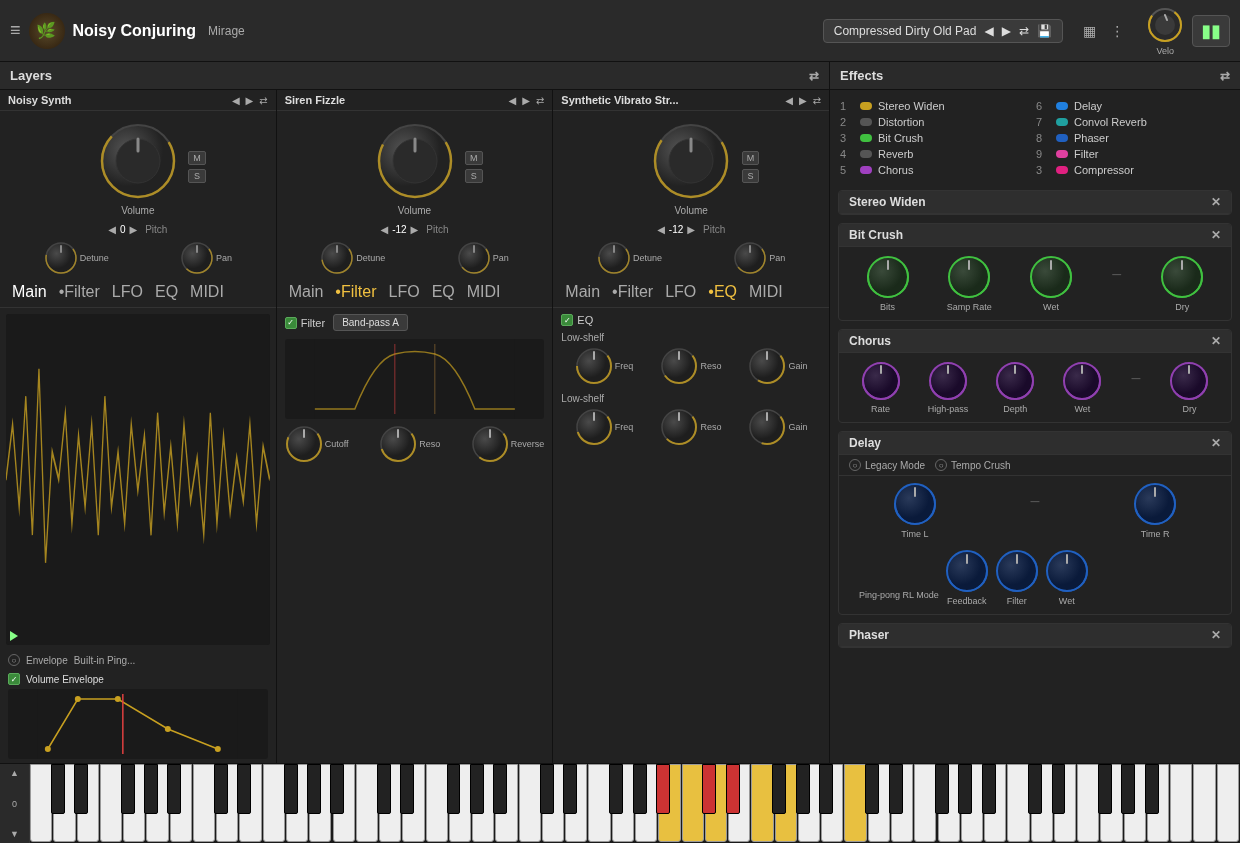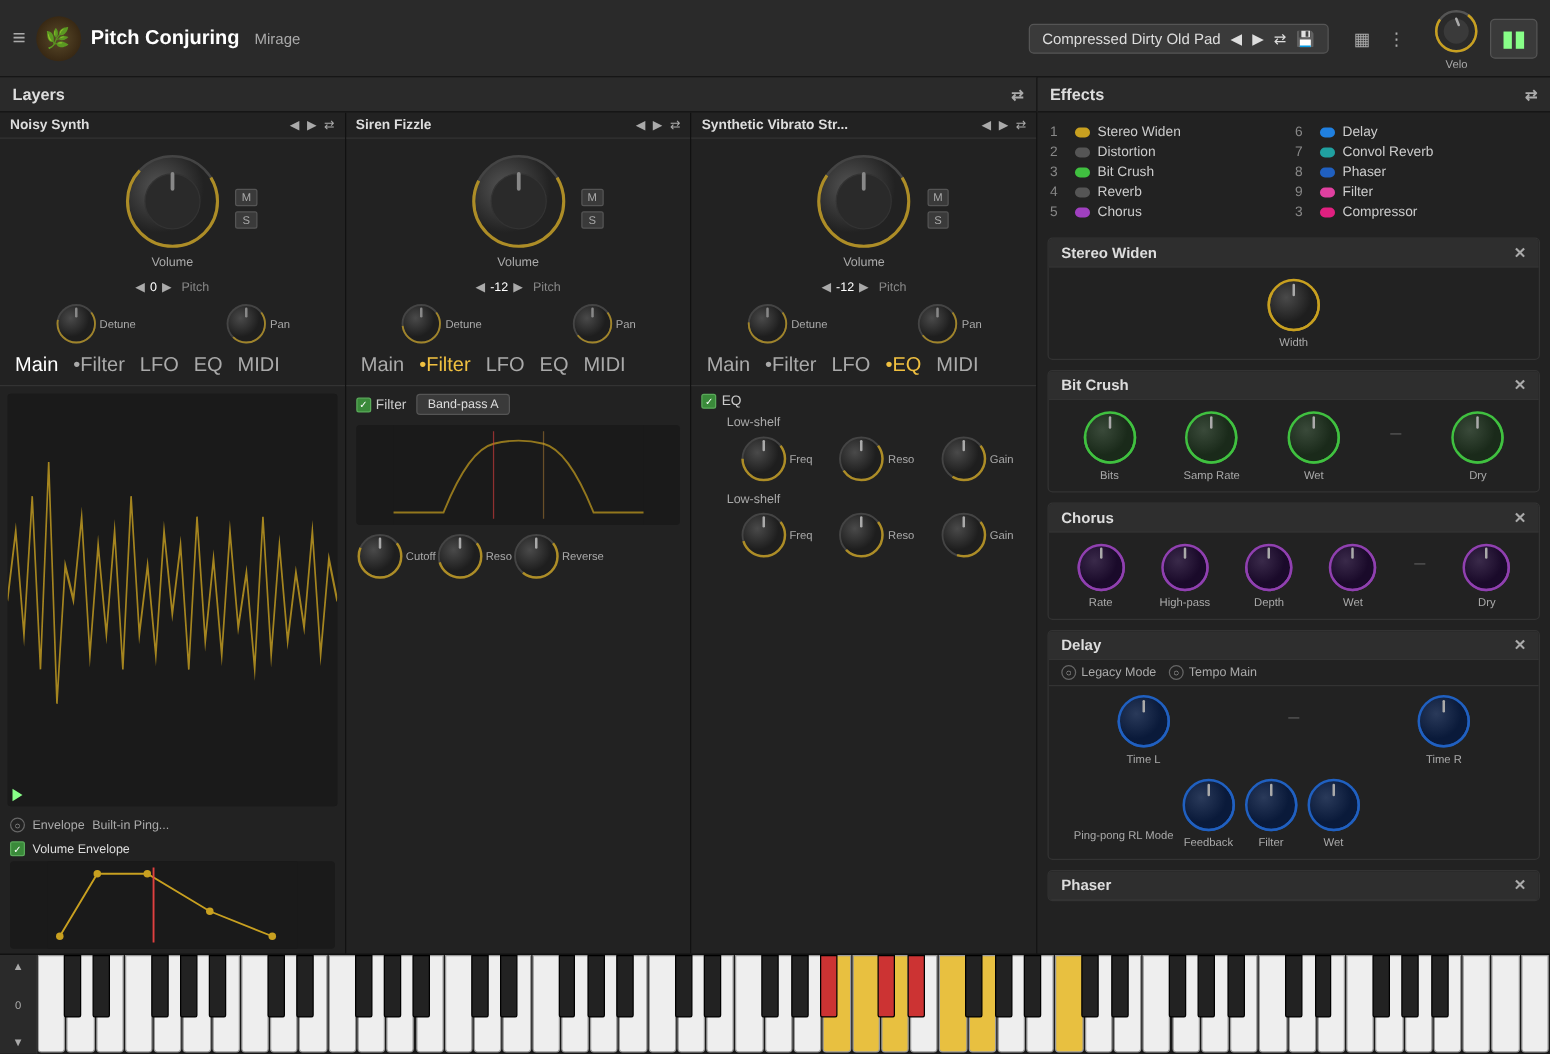--- a/index.html
+++ b/index.html
@@ -265,29 +265,28 @@
       border: 1px solid #555;
       color: #ddd;
       font-size: 10px;
       padding: 2px 8px;
       cursor: pointer;
       border-radius: 3px;
     }
     .filter-check { display: flex; align-items: center; gap: 4px; }
     .filter-knobs-row {
       display: flex;
-      justify-content: flex-start;
+      justify-content: space-between;
       align-items: flex-end;
     }
 
     
     .eq-section { padding: 6px 8px; }
     .eq-band {
       margin-bottom: 8px;
-      margin-left: 20px;
     }
     .eq-band-label {
       font-size: 10px; color: #aaa; margin-bottom: 4px;
       display: flex; align-items: center; gap: 6px;
     }
     .eq-knobs-row {
       display: flex;
       justify-content: space-around;
     }
 
@@ -469,21 +468,21 @@
     }
   </style>
 </head>
 <body>
 
 <div class="topbar">
   <span class="topbar-menu-icon">≡</span>
   <div class="topbar-logo">
     <span>🌿</span>
   </div>
-  <span class="topbar-title">Pitch Conjuring</span>
+  <span class="topbar-title">Noisy Conjuring</span>
   <span class="topbar-subtitle">Mirage</span>
 
   <div class="topbar-preset">
     <span>Compressed Dirty Old Pad</span>
     <span>◀</span>
     <span>▶</span>
     <span>⇄</span>
     <span>💾</span>
   </div>
 
@@ -1050,36 +1049,20 @@
           <span>Compressor</span>
         </div>
       </div>
     </div>
 
     <div class="effect-block">
       <div class="effect-block-header">
         <span>Stereo Widen</span>
         <span class="effect-close">✕</span>
       </div>
-      <div class="effect-knobs-row">
-        <div class="effect-knob-item">
-          <svg width="44" height="44">
-            <circle cx="22" cy="22" r="20" fill="url(#efk1)" stroke="#c8a020" stroke-width="2"></circle>
-            <defs>
-                <radialGradient id="efk1" cx="35%" cy="35%">
-                  <stop offset="0%" stop-color="#4a4a4a"></stop>
-                  <stop offset="100%" stop-color="#1e1e1e"></stop>
-                </radialGradient>
-              </defs>
-            <circle cx="22" cy="22" r="20" fill="none" stroke="#c8a020" stroke-width="2" stroke-dasharray="88 38" stroke-dashoffset="15" opacity="0.8"></circle>
-            <line x1="22" y1="6" x2="22" y2="14" stroke="#aaa" stroke-width="2" stroke-linecap="round"></line>
-          </svg>
-          <span class="effect-knob-label">Width</span>
-        </div>
-      </div>
     </div>
 
     <div class="effect-block">
       <div class="effect-block-header">
         <span>Bit Crush</span>
         <span class="effect-close">✕</span>
       </div>
       <div class="effect-knobs-row">
         <div class="effect-knob-item">
           <svg width="44" height="44">
@@ -1228,21 +1211,21 @@
           <span class="effect-close">✕</span>
         </div>
       </div>
       <div class="delay-options">
         <div class="delay-toggle">
           <div class="toggle-check">○</div>
           <span>Legacy Mode</span>
         </div>
         <div class="delay-toggle">
           <div class="toggle-check">○</div>
-          <span>Tempo Main</span>
+          <span>Tempo Crush</span>
         </div>
       </div>
       <div class="delay-time-row">
         <div class="effect-knob-item">
           <svg width="44" height="44">
             <circle cx="22" cy="22" r="20" fill="url(#efkd1)" stroke="#2060c0" stroke-width="2"></circle>
             <defs>
                 <radialGradient id="efkd1" cx="35%" cy="35%">
                   <stop offset="0%" stop-color="#2a3a5a"></stop>
                   <stop offset="100%" stop-color="#0a1a3a"></stop>

